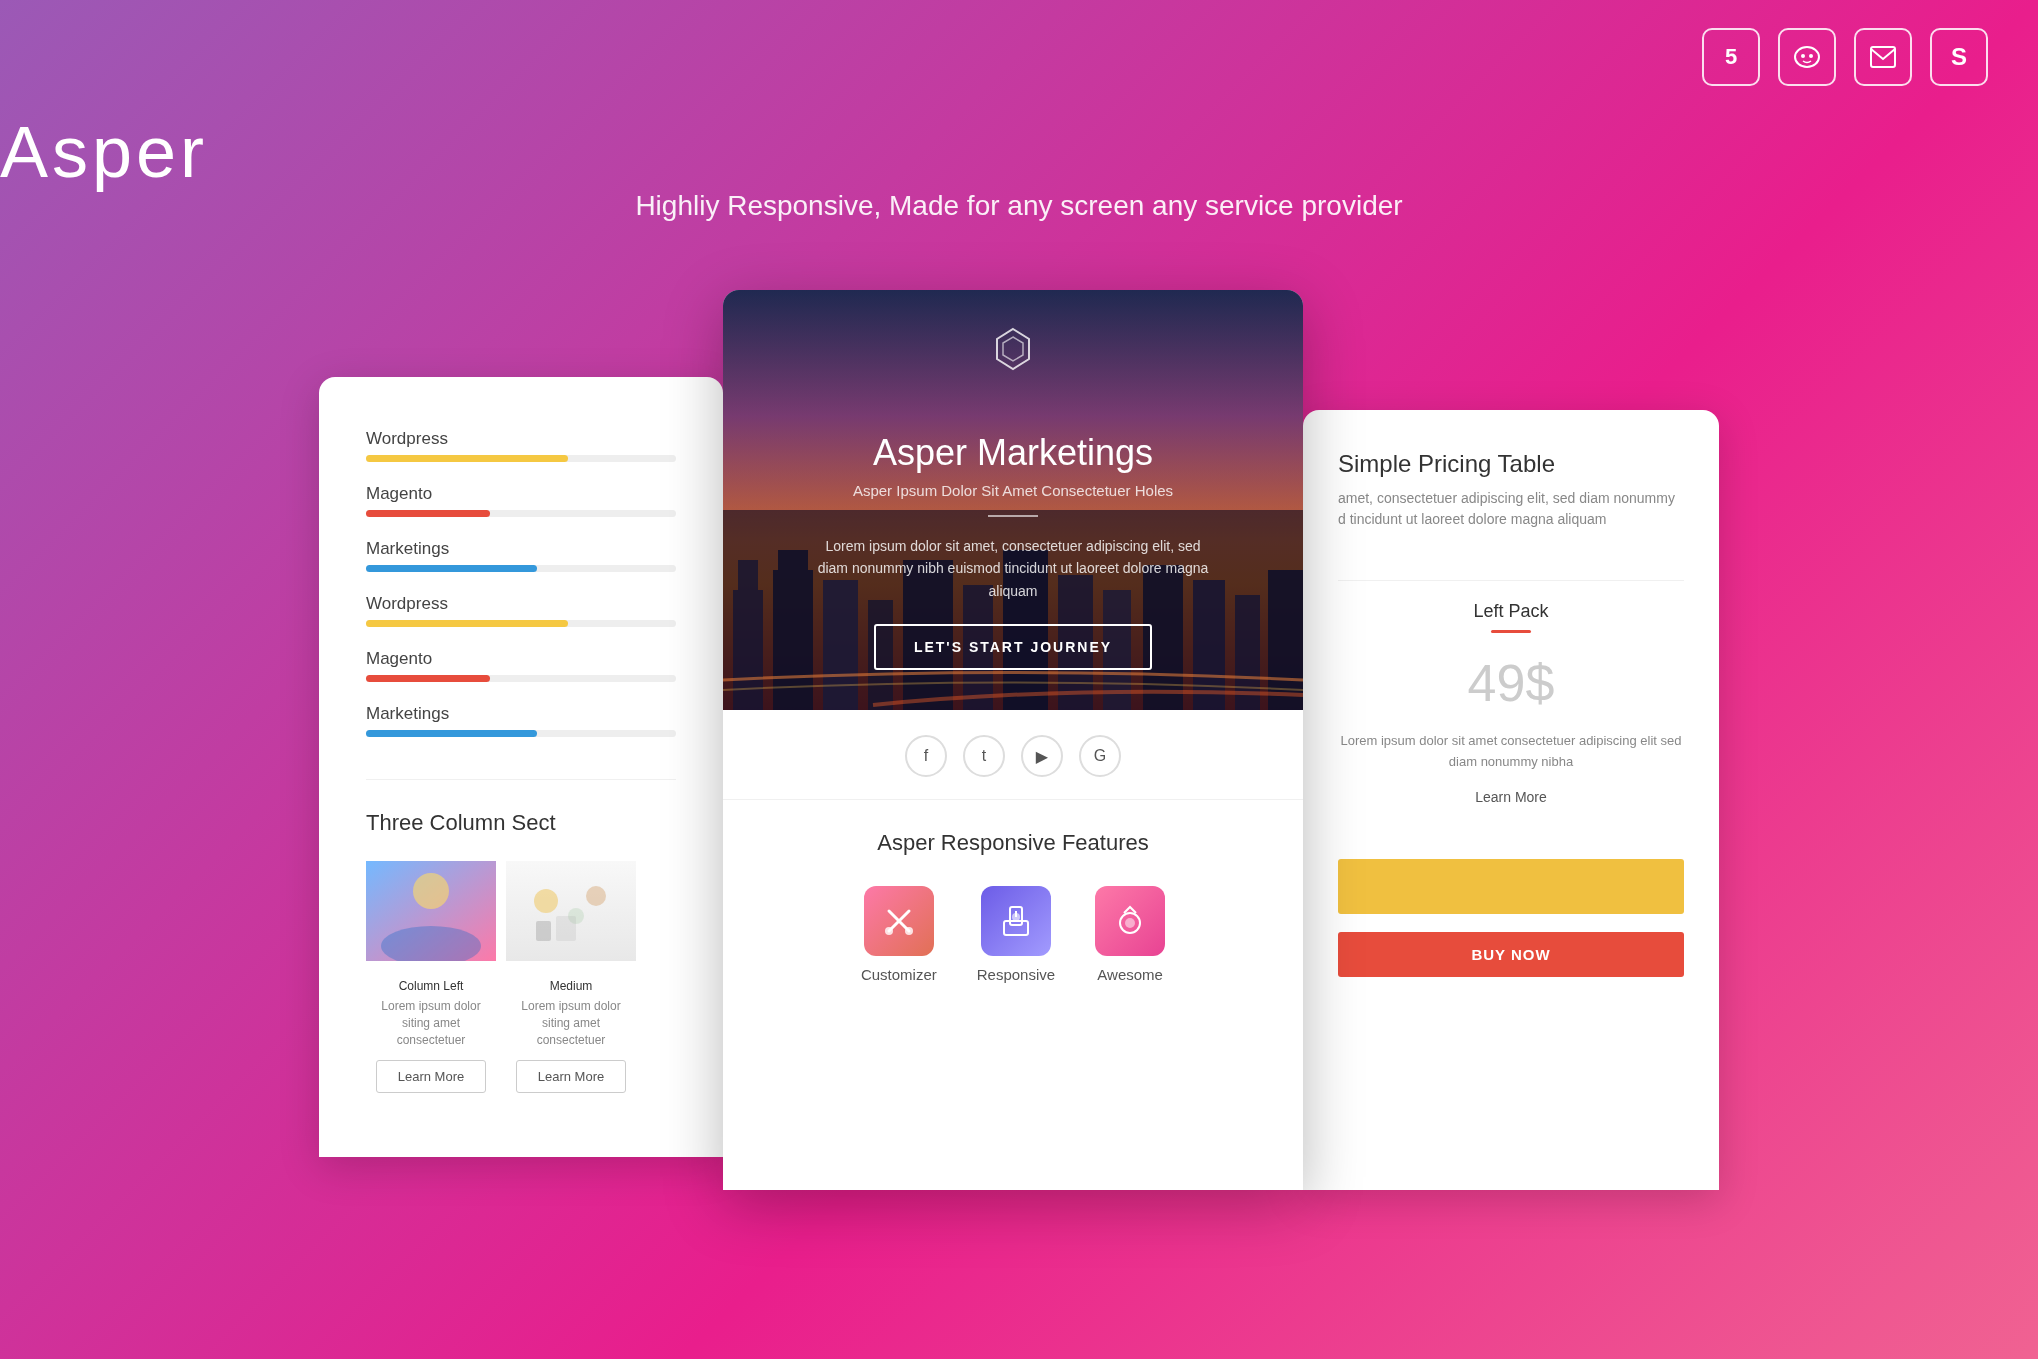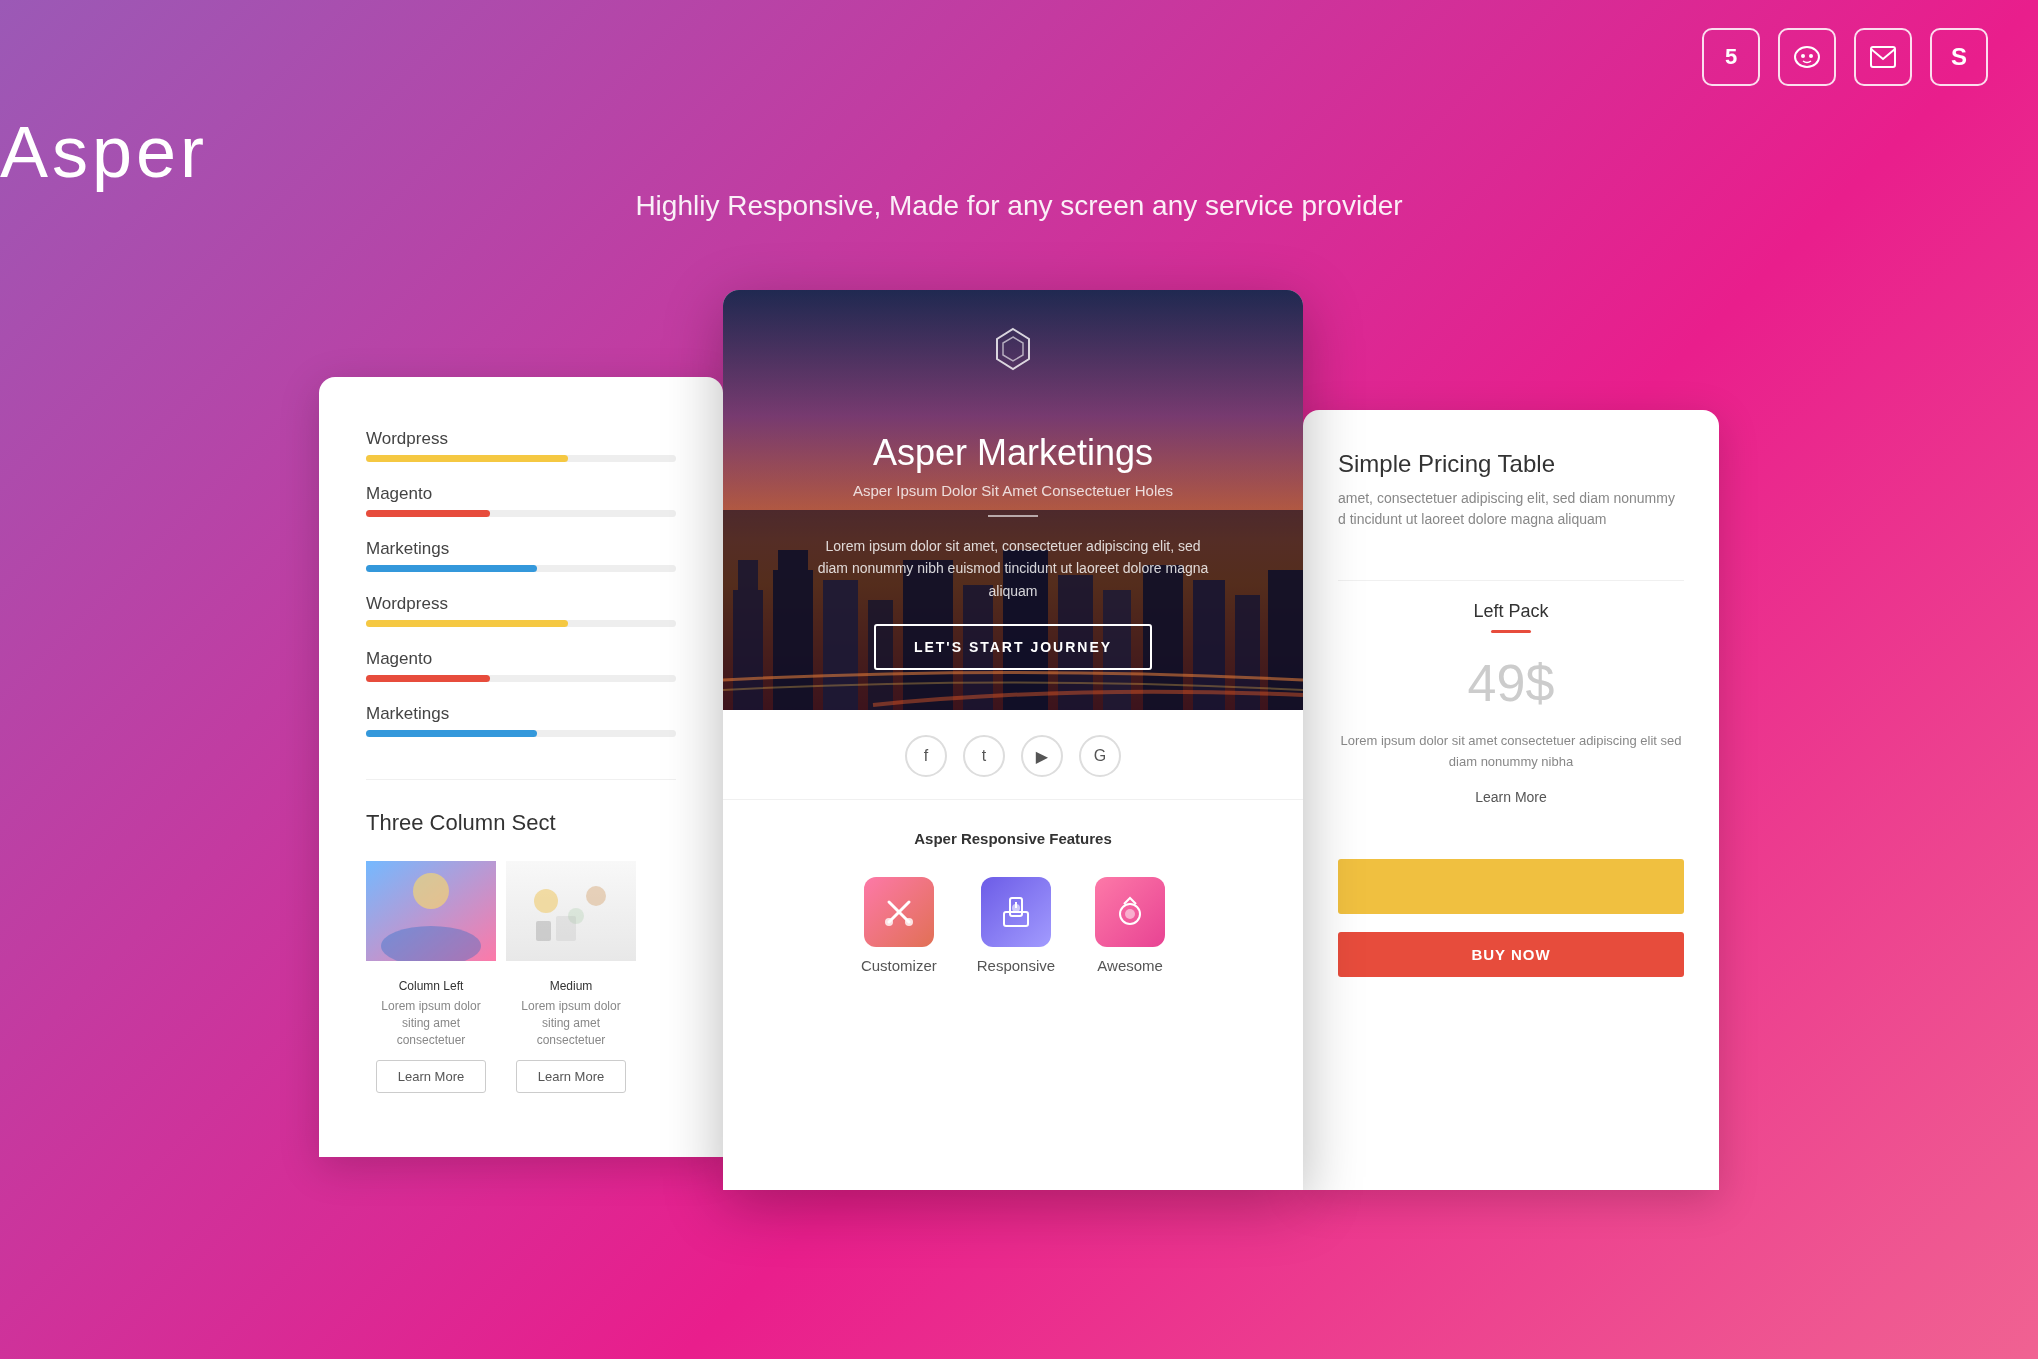--- a/index.html
+++ b/index.html
@@ -261,23 +261,23 @@
       border: 2px solid #ddd;
       display: flex; align-items: center; justify-content: center;
       color: #555; font-size: 16px; cursor: pointer;
     }
 
     .features-section {
       padding: 30px 35px 20px 35px;
       text-align: center;
     }
     .features-title {
-      font-size: 15px;
+      font-size: 22px;
       color: #333;
-      font-weight: 700;
+      font-weight: 400;
       margin-bottom: 30px;
     }
     .features-row {
       display: flex;
       justify-content: center;
       gap: 40px;
     }
     .feature-item {
       display: flex;
       flex-direction: column;

